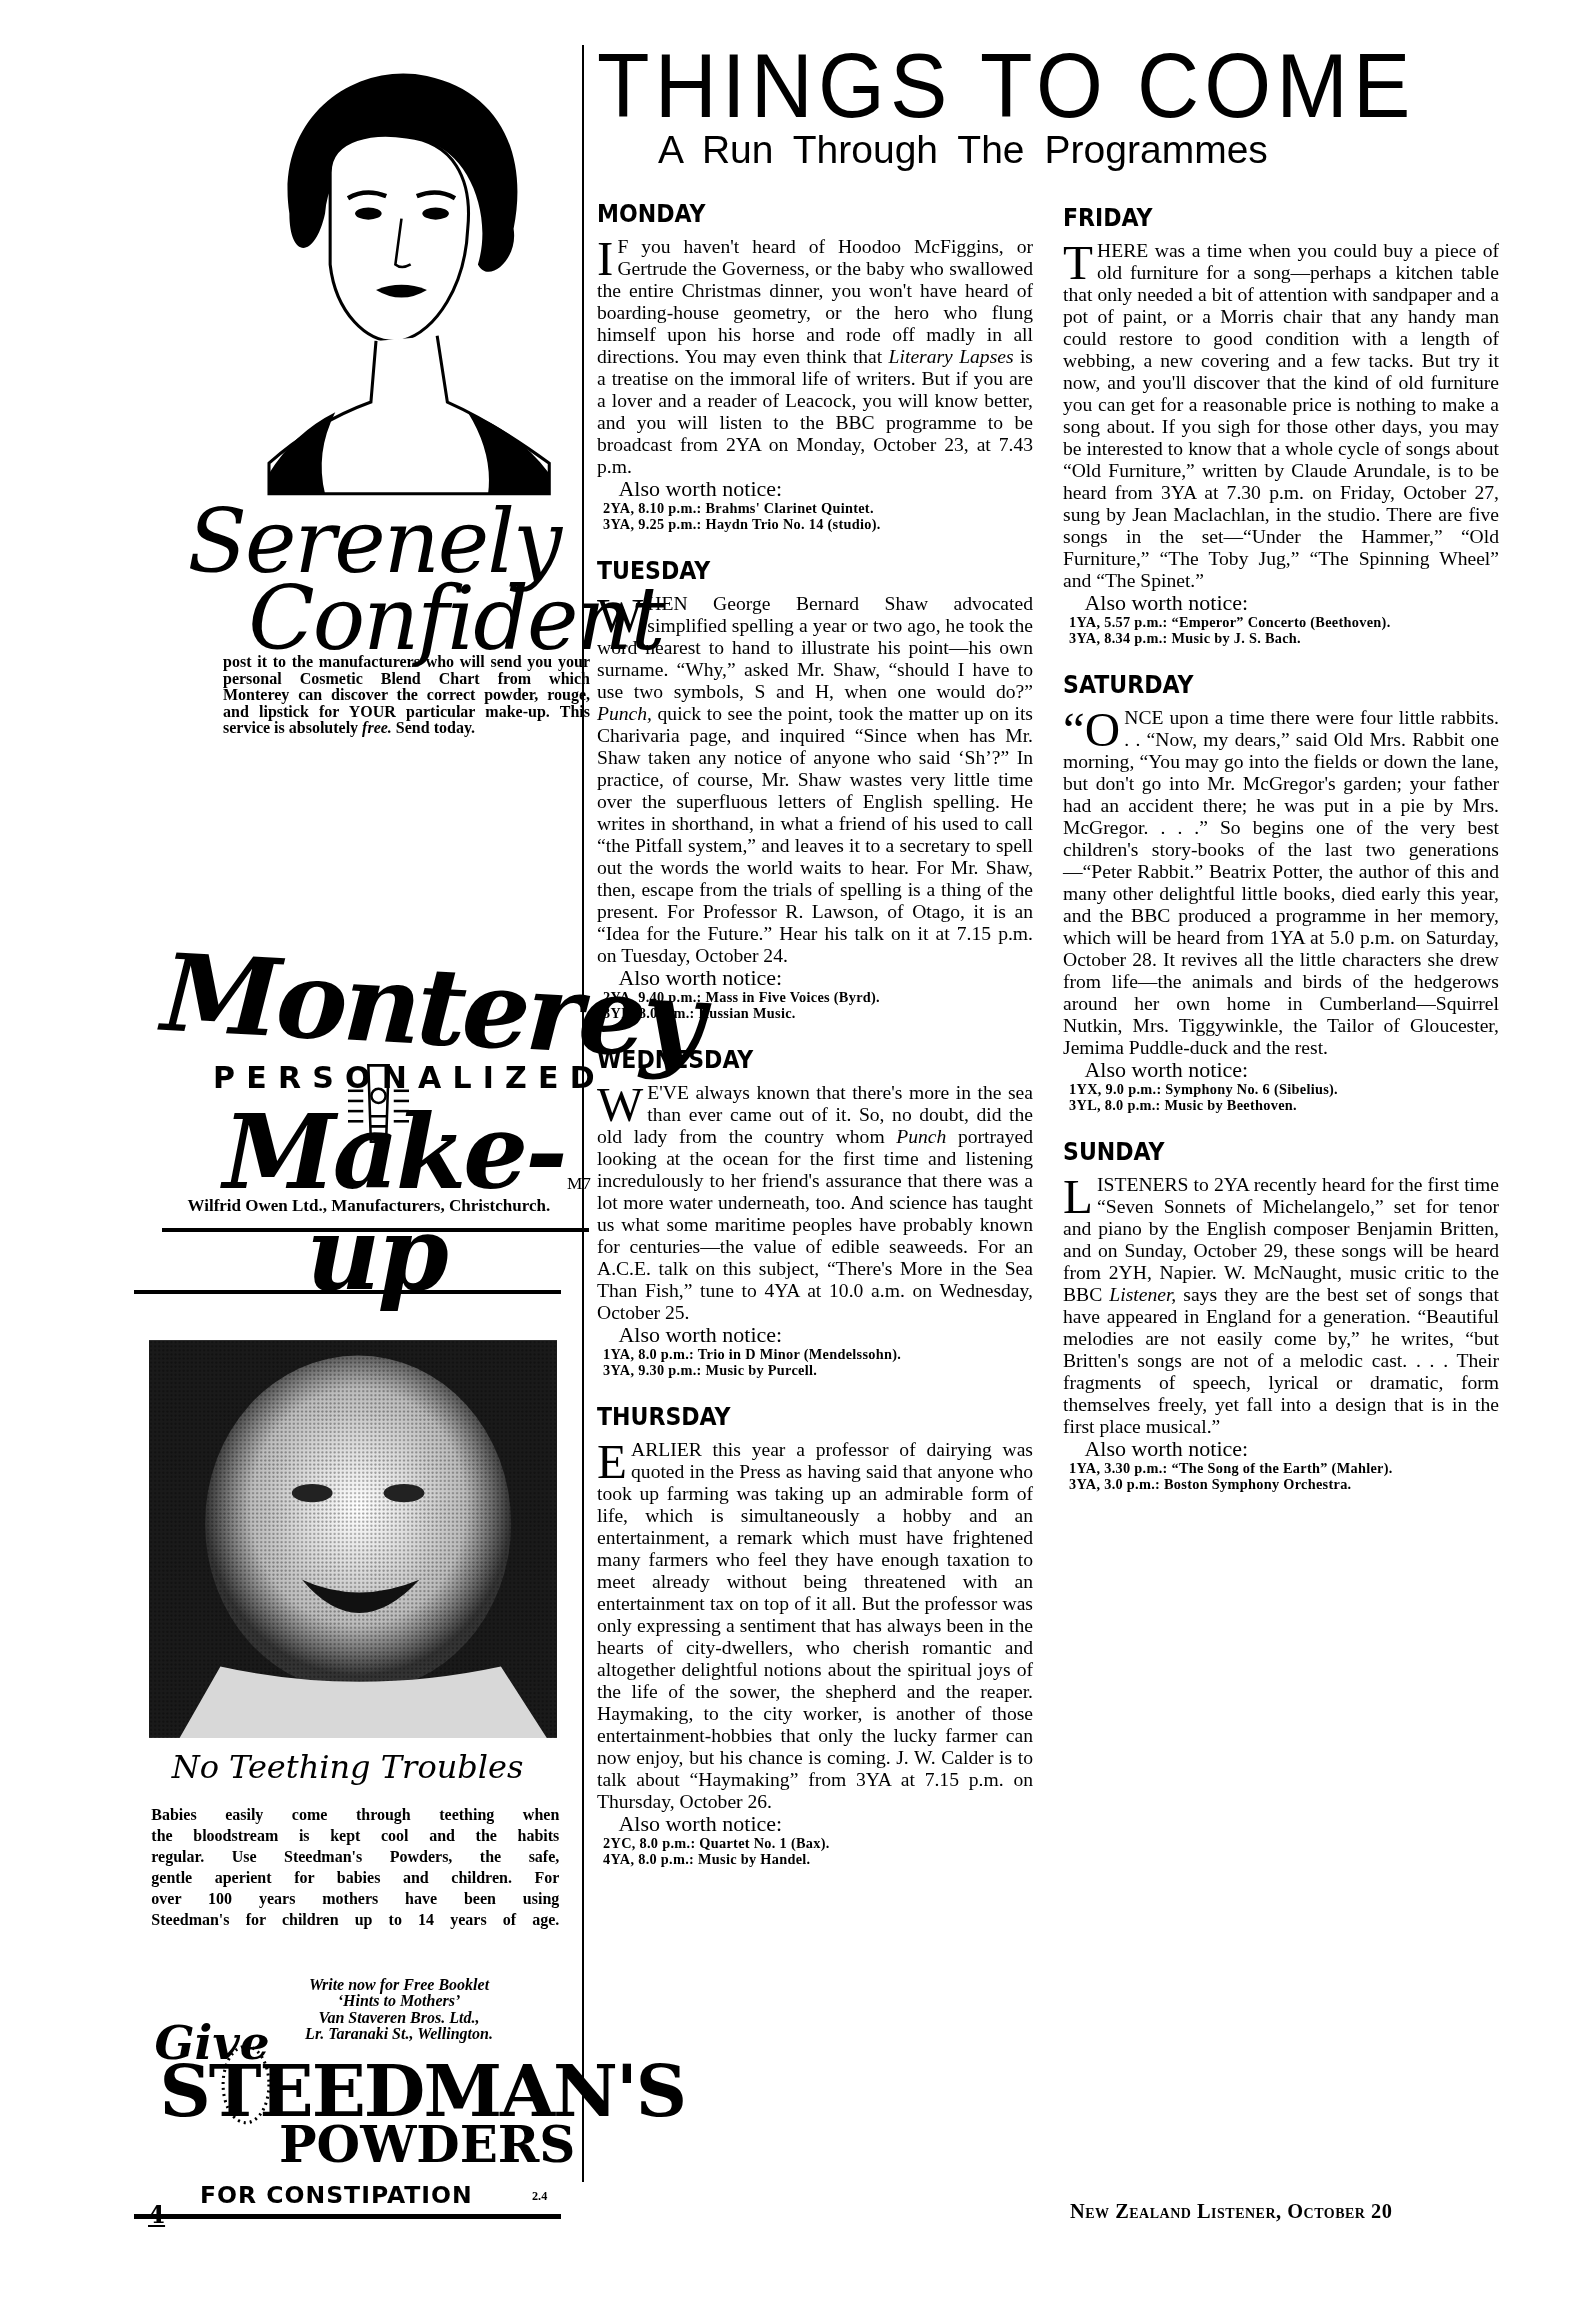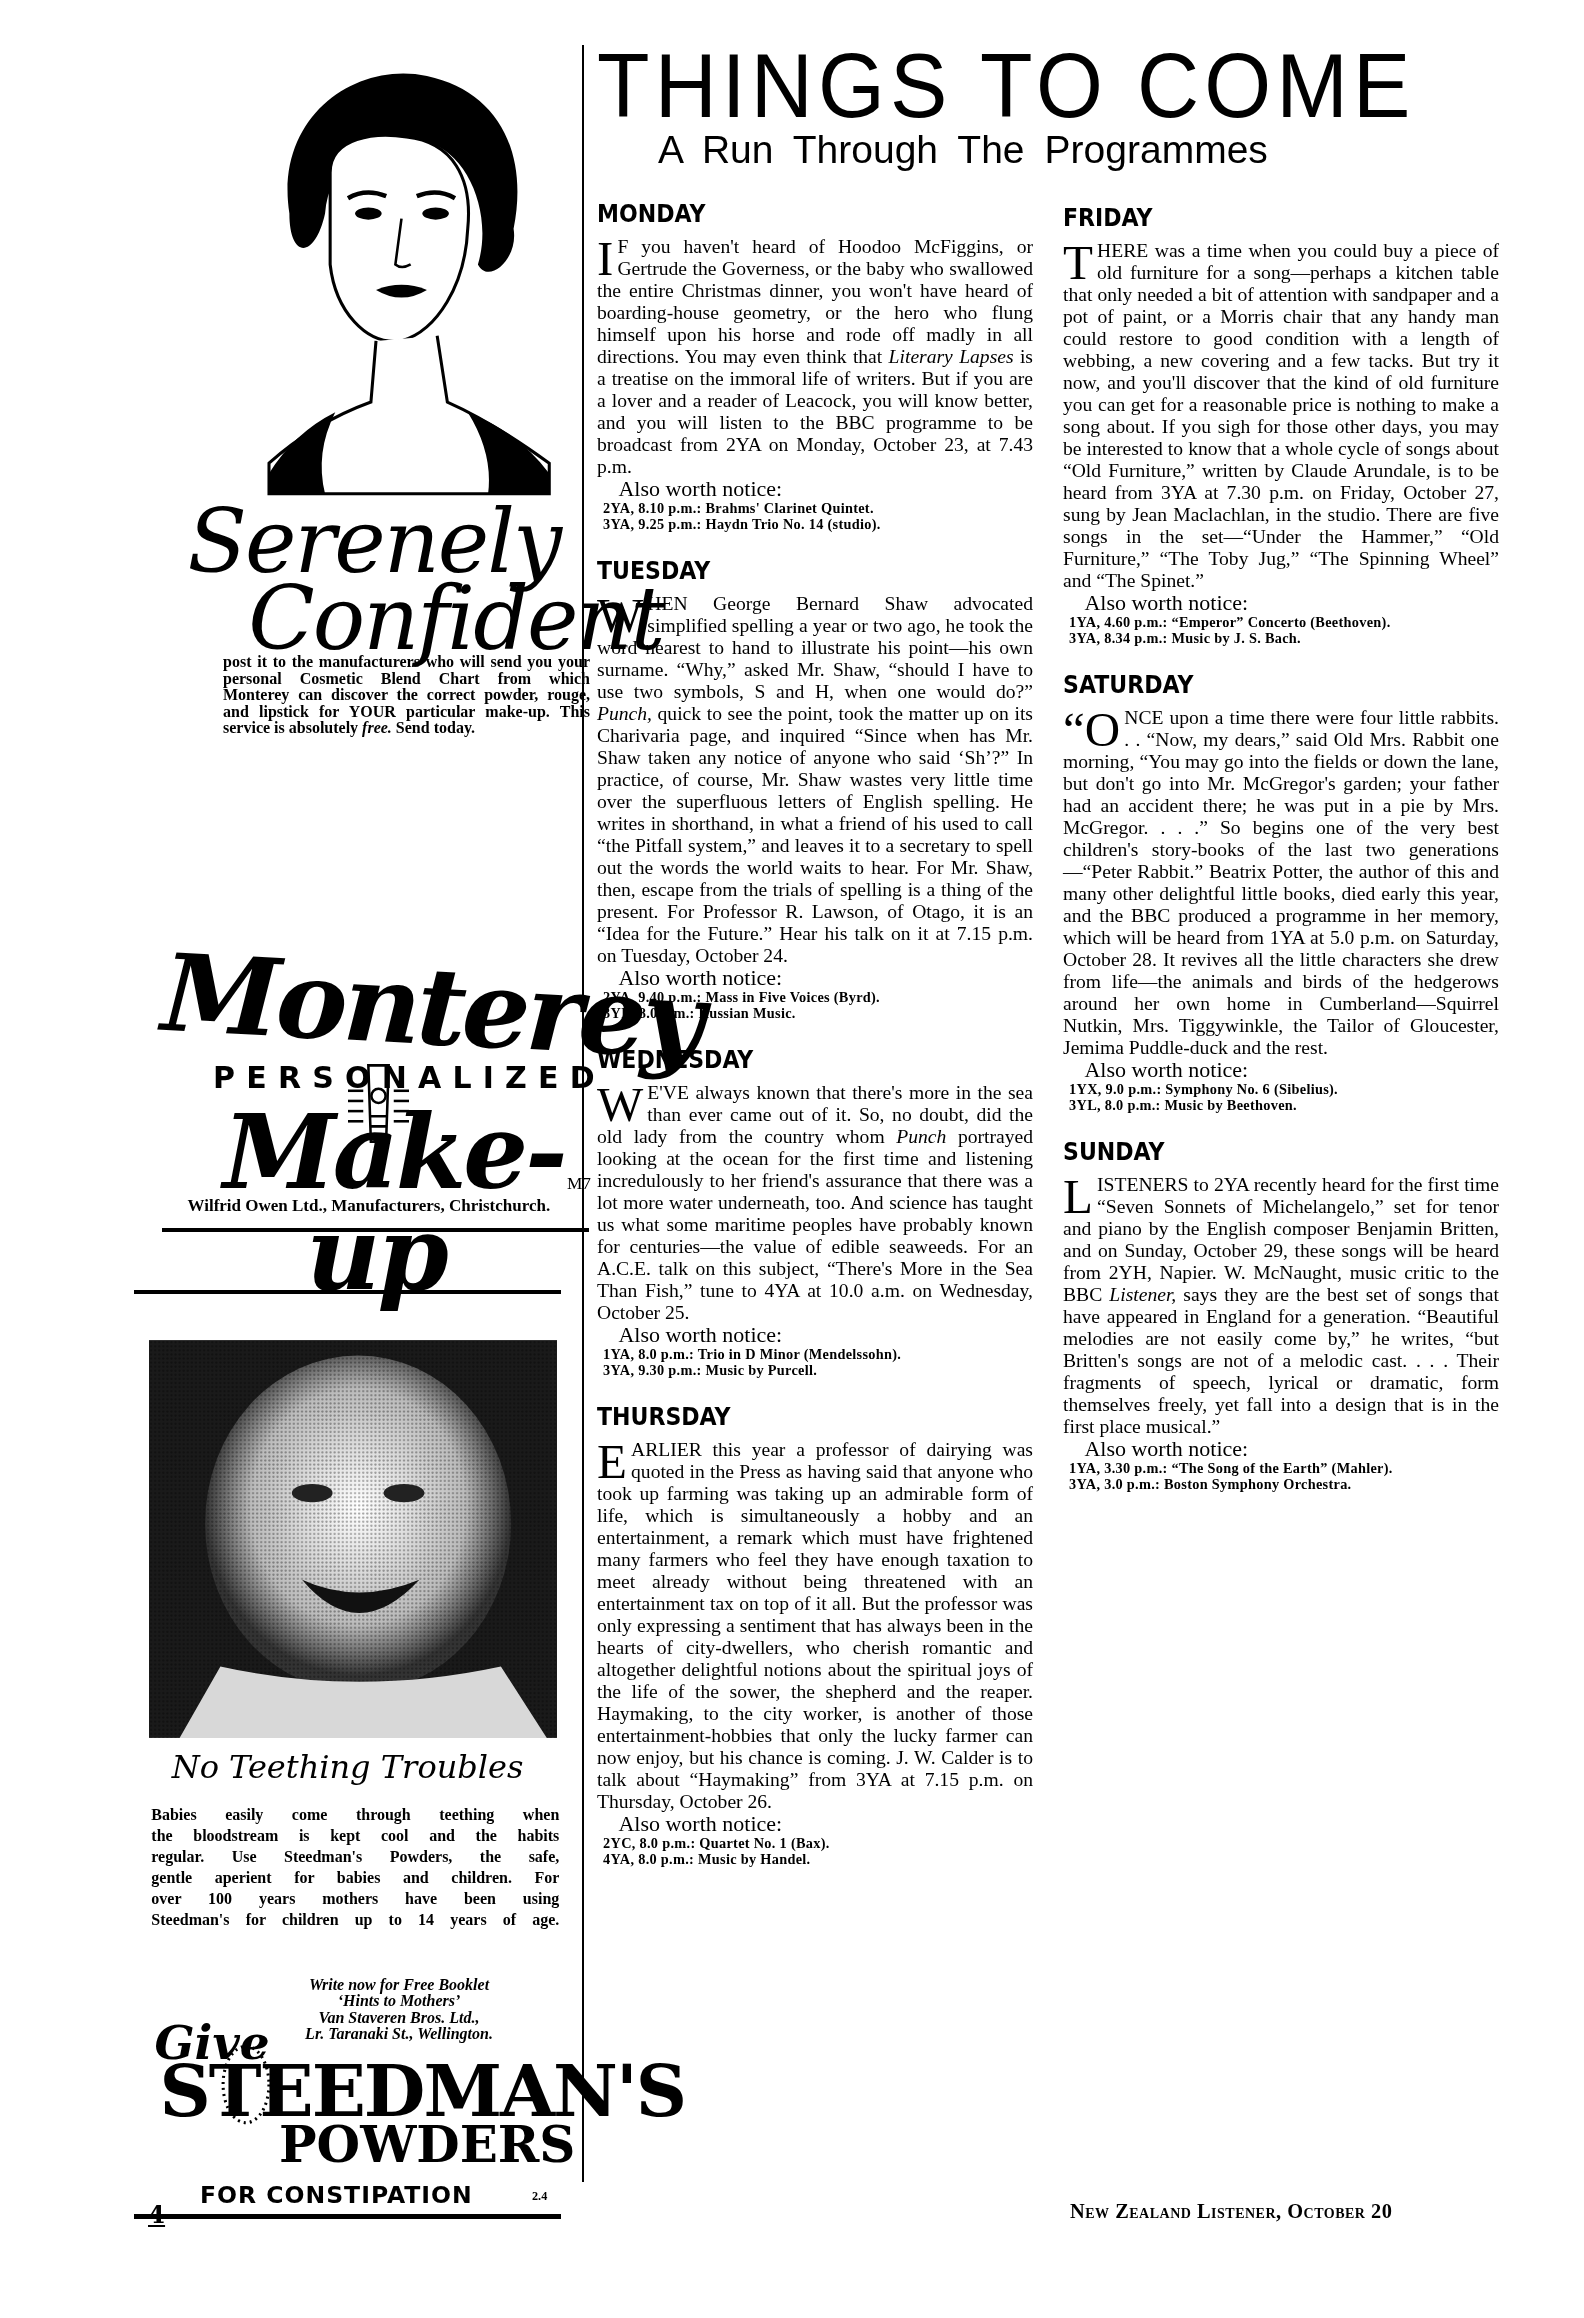--- a/index.html
+++ b/index.html
@@ -194,21 +194,21 @@
       <div class="notice">2YC, 8.0 p.m.: Quartet No. 1 (Bax).</div>
       <div class="notice">4YA, 8.0 p.m.: Music by Handel.</div>
       <div class="gap"></div>
     </section>
   </div>
 <div id="col-right" class="col col-right">
     <section>
       <div class="day">FRIDAY</div>
       <p class="p"><span class="cap">T</span><span>HERE was a time when you could buy a piece of old furniture for a song—perhaps a kitchen table that only needed a bit of attention with sandpaper and a pot of paint, or a Morris chair that any handy man could restore to good condition with a length of webbing, a new covering and a few tacks. But try it now, and you'll discover that the kind of old furniture you can get for a reasonable price is nothing to make a song about. If you sigh for those other days, you may be interested to know that a whole cycle of songs about “Old Furniture,” written by Claude Arundale, is to be heard from 3YA at 7.30 p.m. on Friday, October 27, sung by Jean Maclachlan, in the studio. There are five songs in the set—“Under the Hammer,” “Old Furniture,” “The Toby Jug,” “The Spinning Wheel” and “The Spinet.”</span></p>
       <div class="also">Also worth notice:</div>
-      <div class="notice">1YA, 4.60 p.m.: “Emperor” Concerto (Beethoven).</div>
+      <div class="notice">1YA, 5.57 p.m.: “Emperor” Concerto (Beethoven).</div>
       <div class="notice">3YA, 8.34 p.m.: Music by J. S. Bach.</div>
       <div class="gap"></div>
     </section>
     <section>
       <div class="day">SATURDAY</div>
       <p class="p"><span class="cap">“O</span><span>NCE upon a time there were four little rabbits. . . “Now, my dears,” said Old Mrs. Rabbit one morning, “You may go into the fields or down the lane, but don't go into Mr. McGregor's garden; your father had an accident there; he was put in a pie by Mrs. McGregor. . . .” So begins one of the very best children's story-books of the last two generations—“Peter Rabbit.” Beatrix Potter, the author of this and many other delightful little books, died early this year, and the BBC produced a programme in her memory, which will be heard from 1YA at 5.0 p.m. on Saturday, October 28. It revives all the little characters she drew from life—the animals and birds of the hedgerows around her own home in Cumberland—Squirrel Nutkin, Mrs. Tiggywinkle, the Tailor of Gloucester, Jemima Puddle-duck and the rest.</span></p>
       <div class="also">Also worth notice:</div>
       <div class="notice">1YX, 9.0 p.m.: Symphony No. 6 (Sibelius).</div>
       <div class="notice">3YL, 8.0 p.m.: Music by Beethoven.</div>
       <div class="gap"></div>

